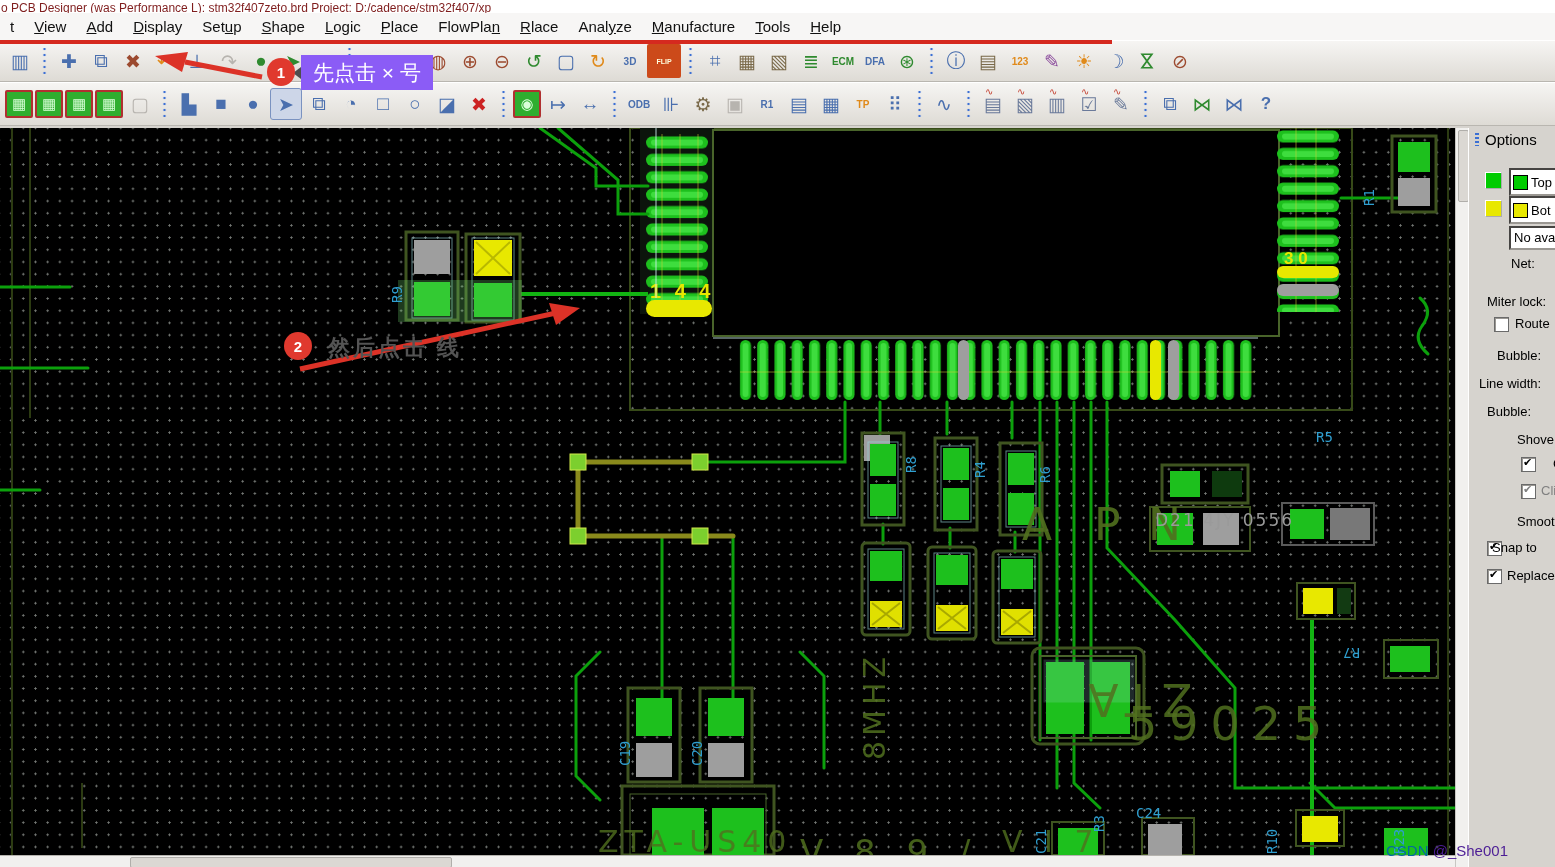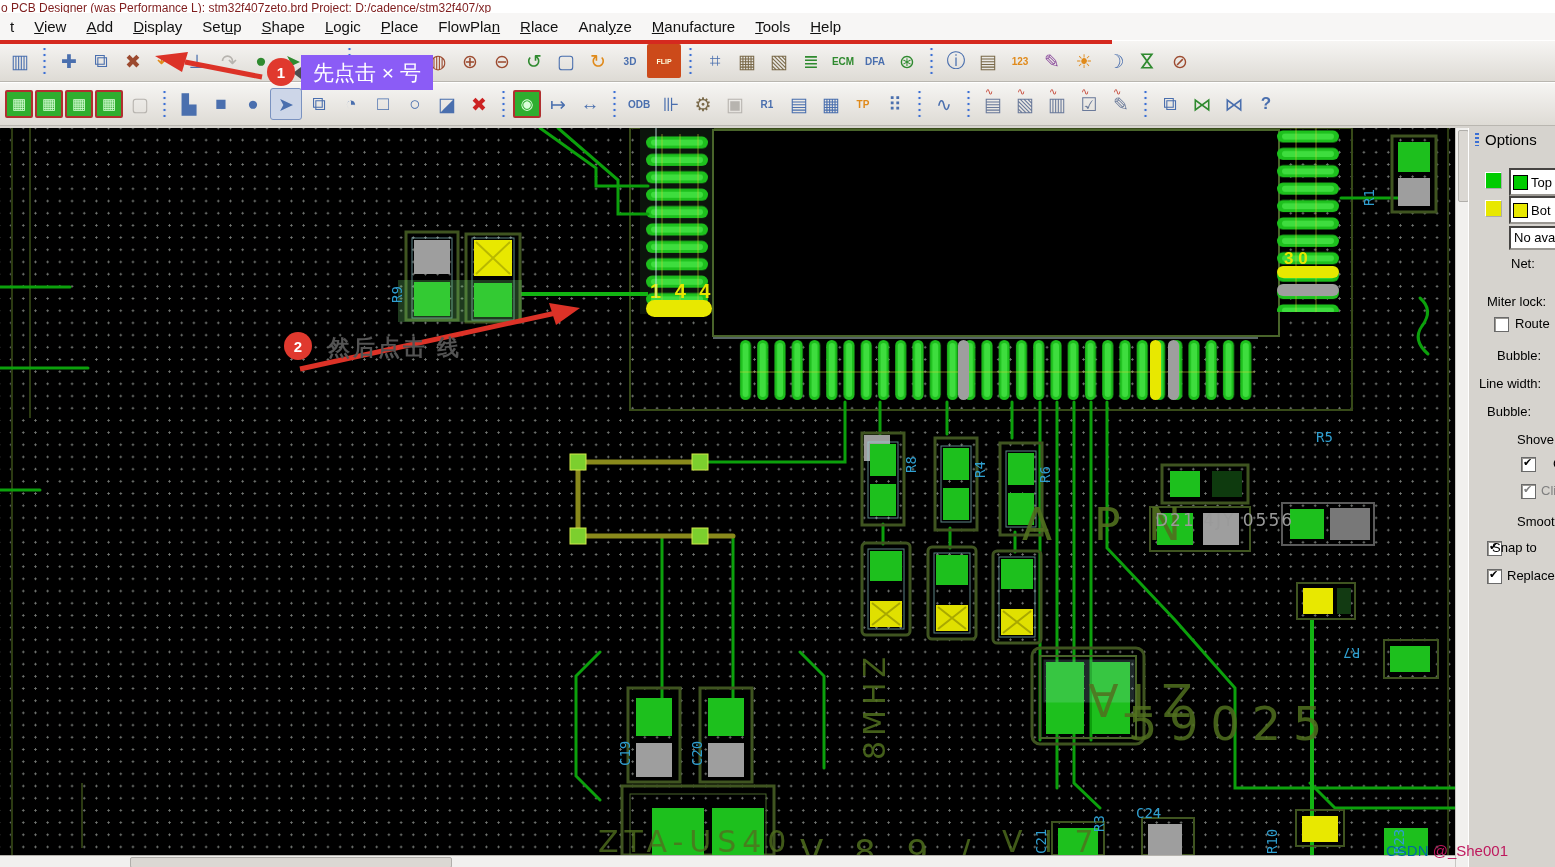--- a/index.html
+++ b/index.html
@@ -71,21 +71,21 @@
   .circle{position:absolute;width:28px;height:28px;border-radius:50%;background:#e0392e;
     color:#fff;font-size:15px;font-weight:bold;display:flex;align-items:center;
     justify-content:center;z-index:66}
   .tooltip{position:absolute;left:301px;top:55px;height:35px;background:#8b5cf6;color:#fff;
     font-size:21px;display:flex;align-items:center;padding:0 12px;z-index:65;white-space:nowrap}
   .tooltip::before{content:"";position:absolute;left:-8px;top:12px;border-top:6px solid transparent;
     border-bottom:6px solid transparent;border-right:8px solid #4d4d4d}
   .step2label{position:absolute;left:328px;top:333px;font-size:22px;color:#545454;
     font-weight:bold;letter-spacing:3px;z-index:61;white-space:nowrap}
   .wm{position:absolute;top:842px;left:1386px;font-size:15px;z-index:80;white-space:nowrap}
-  .wm .w1{color:#0369a1}.wm .w2{color:#be185d}
+  .wm .w1{color:#0369a1}.wm .w2{color:#4c1d95}
 </style>
 </head>
 <body>
 
 <div class="titlebar">
   <span>o PCB Designer (was Performance L): stm32f407zeto.brd  Project: D:/cadence/stm32f407/xp</span>
 </div>
 
 <div class="menubar">
     <span class="mi"><span>t</span><span class="u"></span><span></span></span>

